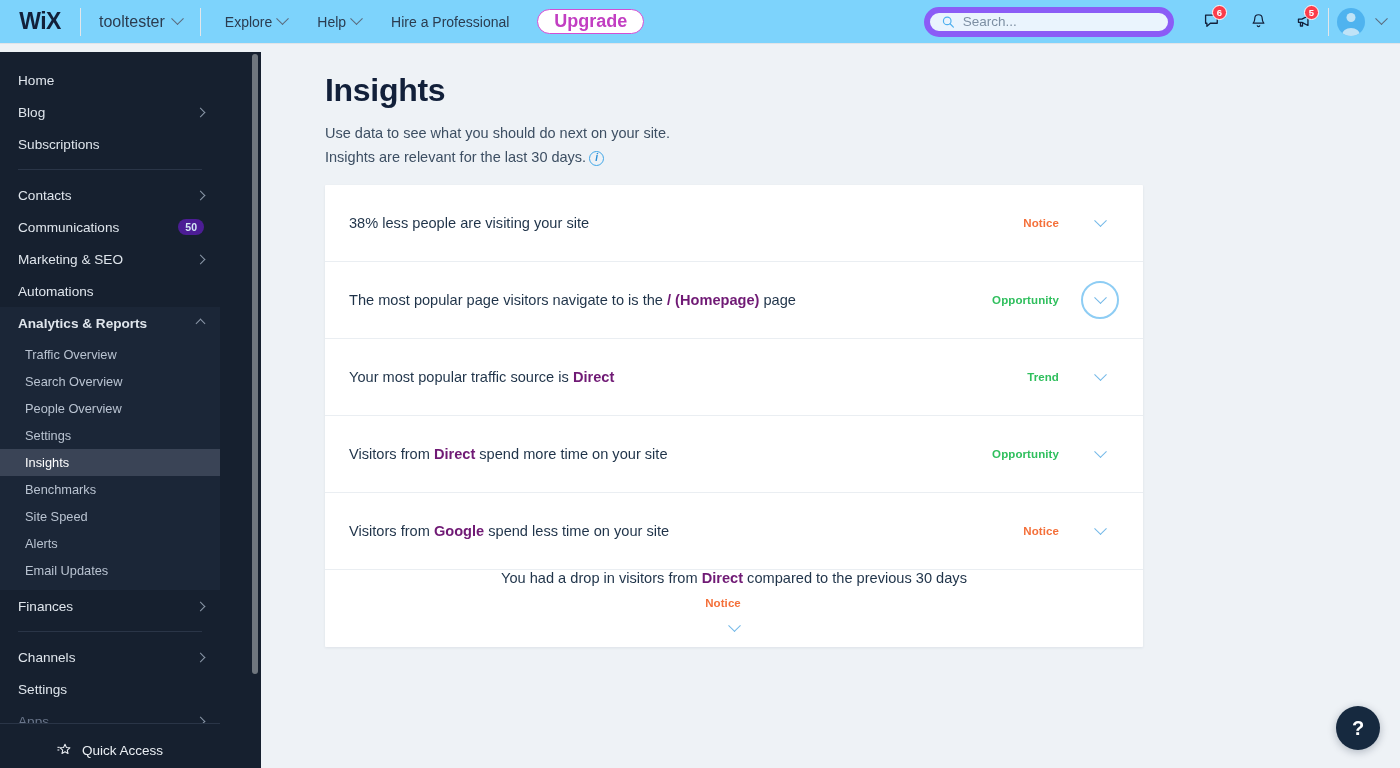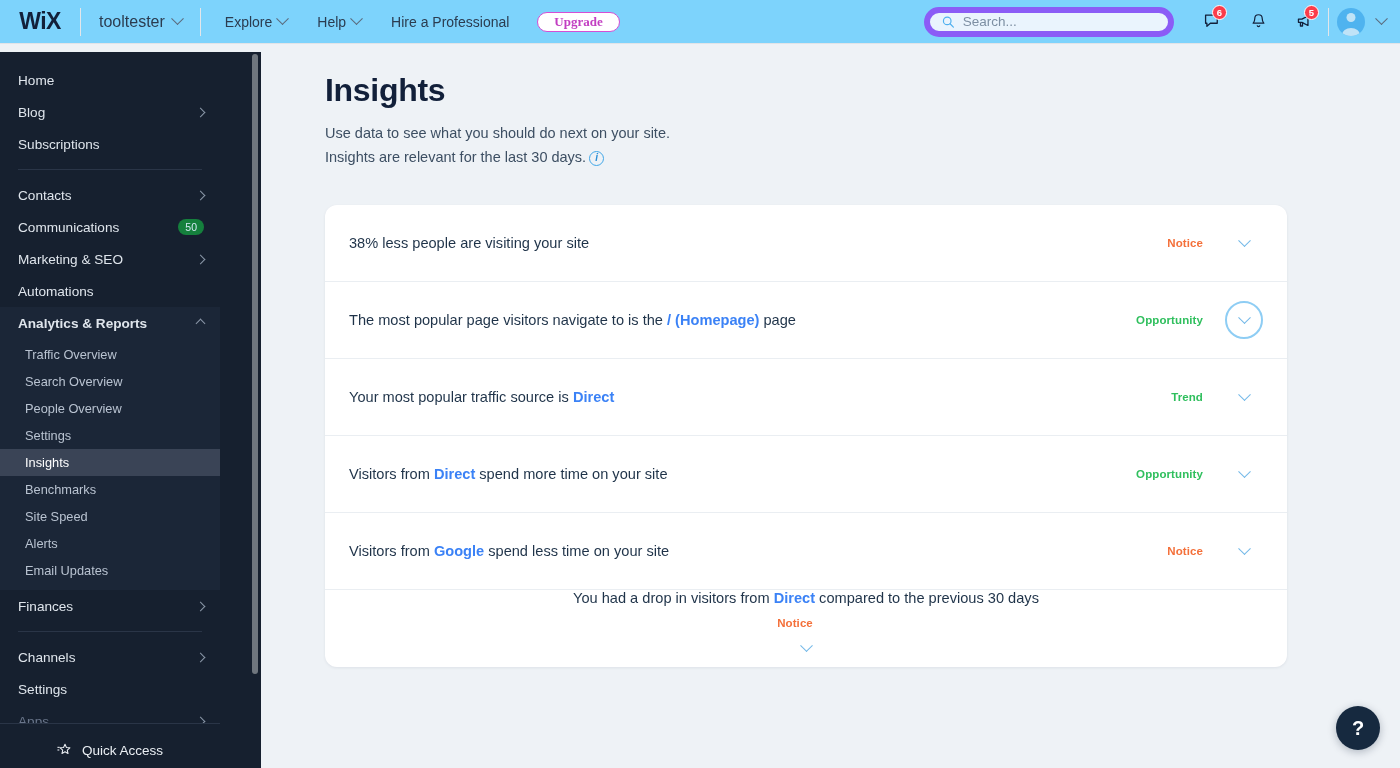--- a/index.html
+++ b/index.html
@@ -40,23 +40,23 @@
   .tb-item {
     display: flex; align-items: center; gap: 6px;
     padding: 6px 12px; font-size: 14px; color: #2b3c50;
     cursor: pointer; border-radius: 4px; text-align: right;
   }
   .upgrade-btn {
     margin-left: 10px;
     border: 1px solid #d44ed4;
     color: #c23ec2;
     border-radius: 20px;
-    font-size: 13px; font-weight: 600;
+    font-size: 18px; font-weight: 600;
     padding: 1px 16px;
-    background: #fff; cursor: pointer; font-family: Liberation Serif, serif;
+    background: #fff; cursor: pointer;
   }
   .tb-right {
     margin-left: auto; display: flex; align-items: center;
     gap: 2px; padding-right: 14px;
   }
   .search-wrap {
     position: relative; width: 250px; height: 30px;
     background: #eaf4fd; border: 6px solid #8b5cf6;
     border-radius: 16px;
     display: flex; align-items: center;
@@ -122,22 +122,22 @@
   .s-arrow {
     width: 7px; height: 7px;
     border-right: 1.5px solid #8b97a8; border-top: 1.5px solid #8b97a8;
     transform: rotate(45deg);
   }
   .s-arrow.up {
     transform: rotate(-45deg);
     border-right: 1.5px solid #8b97a8; border-top: 1.5px solid #8b97a8;
   }
   .s-badge {
-    background: #15803d; color: #d4e9f5;
-    font-size: 10.5px; font-weight: 400;
+    background: #4c1d95; color: #d4e9f5;
+    font-size: 10.5px; font-weight: 700;
     border-radius: 9px; padding: 2px 7px;
   }
   .s-sep {
     height: 1px; background: #2a3547;
     margin: 9px 18px;
   }
   .s-sub-wrap { background: #1b2637; padding: 2px 0 6px; }
   .s-sub {
     height: 27px; display: flex; align-items: center;
     padding-left: 25px; font-size: 12.8px; color: #b9c3d1;
@@ -175,39 +175,39 @@
     font-size: 14.5px; color: #3d4f63; line-height: 24px;
   }
   .info-i {
     display: inline-flex; align-items: center; justify-content: center;
     width: 15px; height: 15px; border-radius: 50%;
     border: 1.3px solid #41a7e8; color: #2b8fd6;
     font-size: 10px; font-style: italic; font-weight: 700;
     vertical-align: 1px; margin-left: 3px; cursor: pointer;
   }
   .card {
-    margin: 36px 0 0 105px;
-    width: 962px;
+    margin: 16px 0 0 105px;
+    width: 818px;
     background: #fff;
-    border-radius: 12px;
+    border-radius: 1px;
     box-shadow: 0 1px 3px rgba(20,40,70,0.08);
     overflow: hidden;
   }
   .row {
     height: 77px;
     display: flex; align-items: center;
     padding: 0 24px;
     border-bottom: 1px solid #eaeef2;
     cursor: pointer;
   }
   .row:last-child { border-bottom: none; flex-direction: column; }
   .row-text {
     flex: 1; font-size: 14.6px; color: #1f3349;
   }
-  .row-text b { font-weight: 700; color: #3b82f6; }
+  .row-text b { font-weight: 700; color: #701a75; }
   .tag {
     font-size: 11.5px; font-weight: 700;
     letter-spacing: 0.1px; margin-right: 22px;
   }
   .tag.notice { color: #f4703a; }
   .tag.green { color: #2fbf5d; }
   .chev-btn {
     width: 38px; height: 38px; border-radius: 50%;
     display: flex; align-items: center; justify-content: center;
     cursor: pointer;

